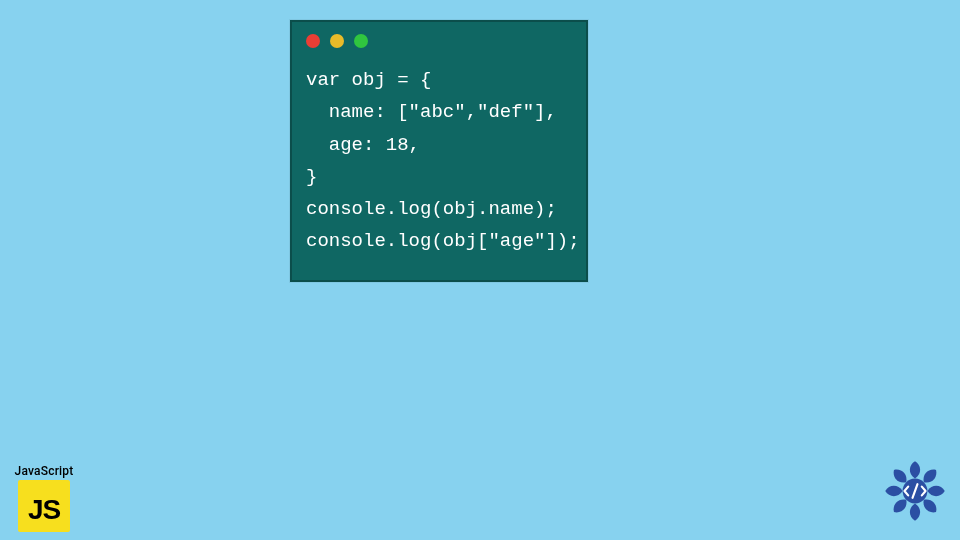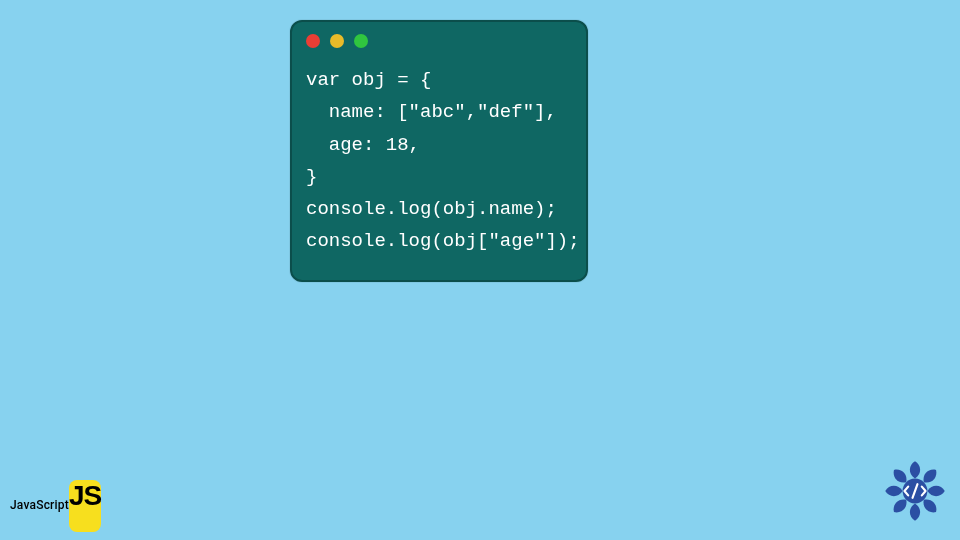--- a/index.html
+++ b/index.html
@@ -22,21 +22,21 @@
     position: relative;
   }
 
   
   .code-window {
     position: absolute;
     left: 290px; top: 20px;
     width: 298px;
     background: var(--window-bg);
     border: 2px solid var(--window-border);
-    border-radius: 12px;
+    border-radius: 0;
     box-shadow: 0 0 0 1px rgba(0,0,0,0.05);
     box-sizing: border-box;
   }
   .titlebar {
     display: flex;
     align-items: center;
     gap: 10px;
     padding: 12px 14px 6px 14px;
   }
   .dot {
@@ -56,41 +56,42 @@
     color: var(--code-fg);
     white-space: pre;
   }
 
   
   .js-badge {
     position: absolute;
     left: 10px; bottom: 8px;
     width: 68px;
     display: flex;
+    flex-direction: column;
     align-items: center;
   }
   .js-label {
     font-size: 12px;
     color: #000;
     font-weight: 500;
     margin-bottom: 2px;
     letter-spacing: 0.2px;
   }
   .js-box {
     width: 52px; height: 52px;
     background: var(--js-yellow);
-    border-radius: 8px;
+    border-radius: 2px;
     display: flex;
     align-items: flex-end;
     justify-content: center;
     font-weight: 800;
     font-family: Arial, sans-serif;
     font-size: 28px;
     color: #000;
-    padding-bottom: 20px;
+    padding-bottom: 6px;
     box-sizing: border-box;
     letter-spacing: -1px;
   }
 
   
   .brand {
     position: absolute;
     right: 14px; bottom: 18px;
     display: flex;
     align-items: center;

